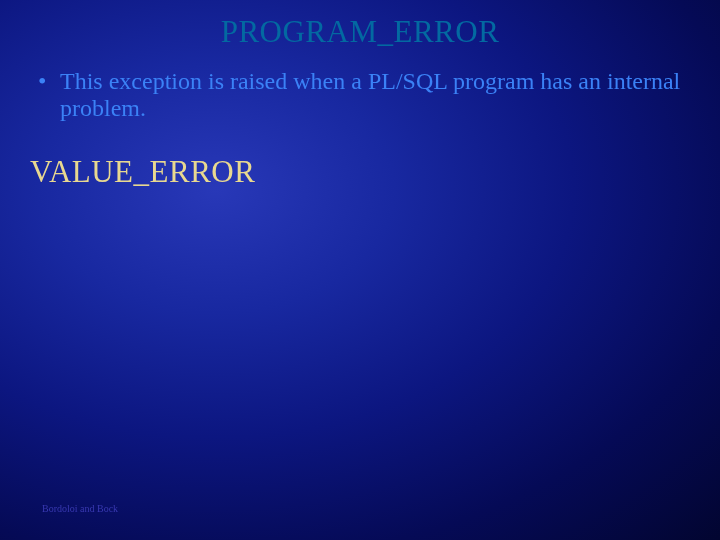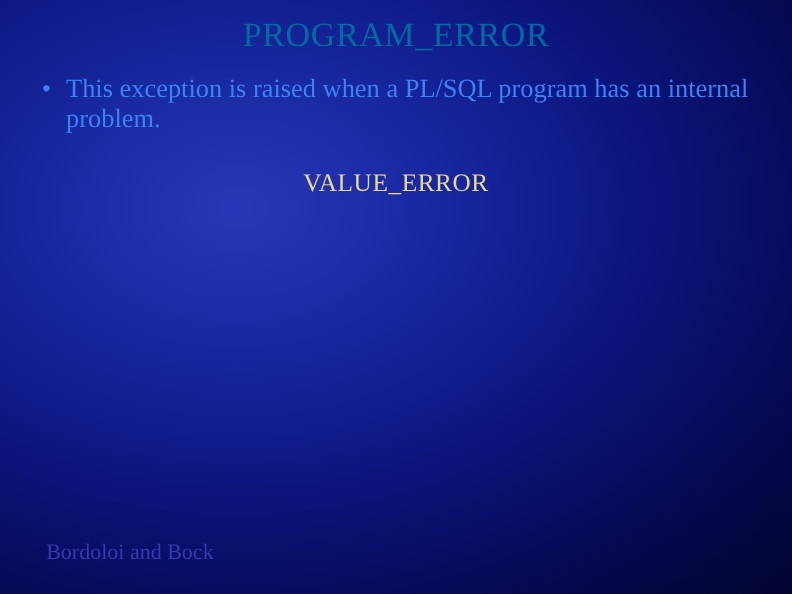--- a/index.html
+++ b/index.html
@@ -23,23 +23,22 @@
     .heading1 {
       text-align: center;
       color: #0369a1;
       font-size: 31px;
       font-weight: normal;
       margin-top: 4px;
       margin-bottom: 18px;
       letter-spacing: 0.5px;
     }
     .heading2 {
-      text-align: center;
       color: #e8d890;
-      font-size: 23px;
+      font-size: 31px;
       font-weight: normal;
       margin-top: 32px;
       margin-bottom: 32px;
       letter-spacing: 0.5px;
     }
     ul {
       list-style: none;
       padding-left: 2px;
     }
     li {
@@ -55,21 +54,21 @@
       position: absolute;
       left: 6px;
       top: 0;
       font-size: 24px;
     }
     .footer {
       position: absolute;
       bottom: 26px;
       left: 42px;
       color: #3838b0;
-      font-size: 20px;
+      font-size: 10px;
       font-family: "Times New Roman", Times, serif;
     }
   </style>
 </head>
 <body>
 
 <div class="slide">
   <h1 class="heading1">PROGRAM_ERROR</h1>
 
   <ul>

